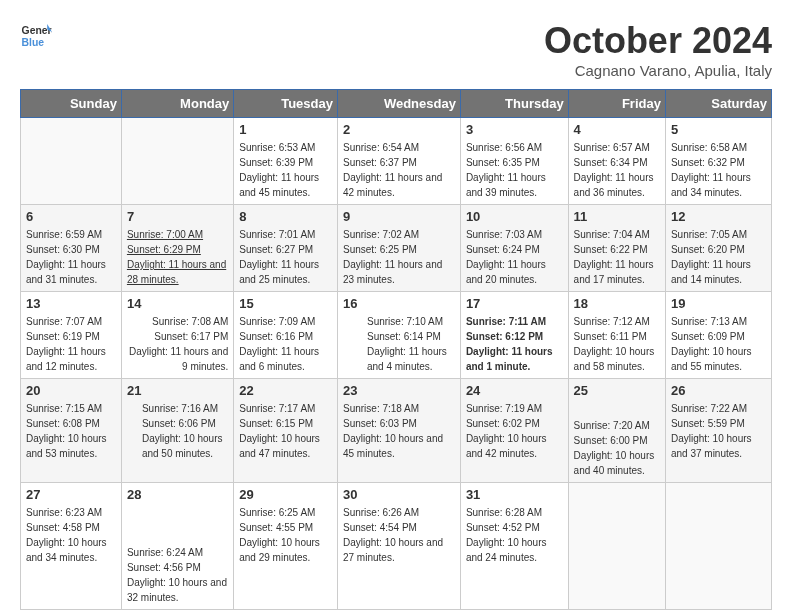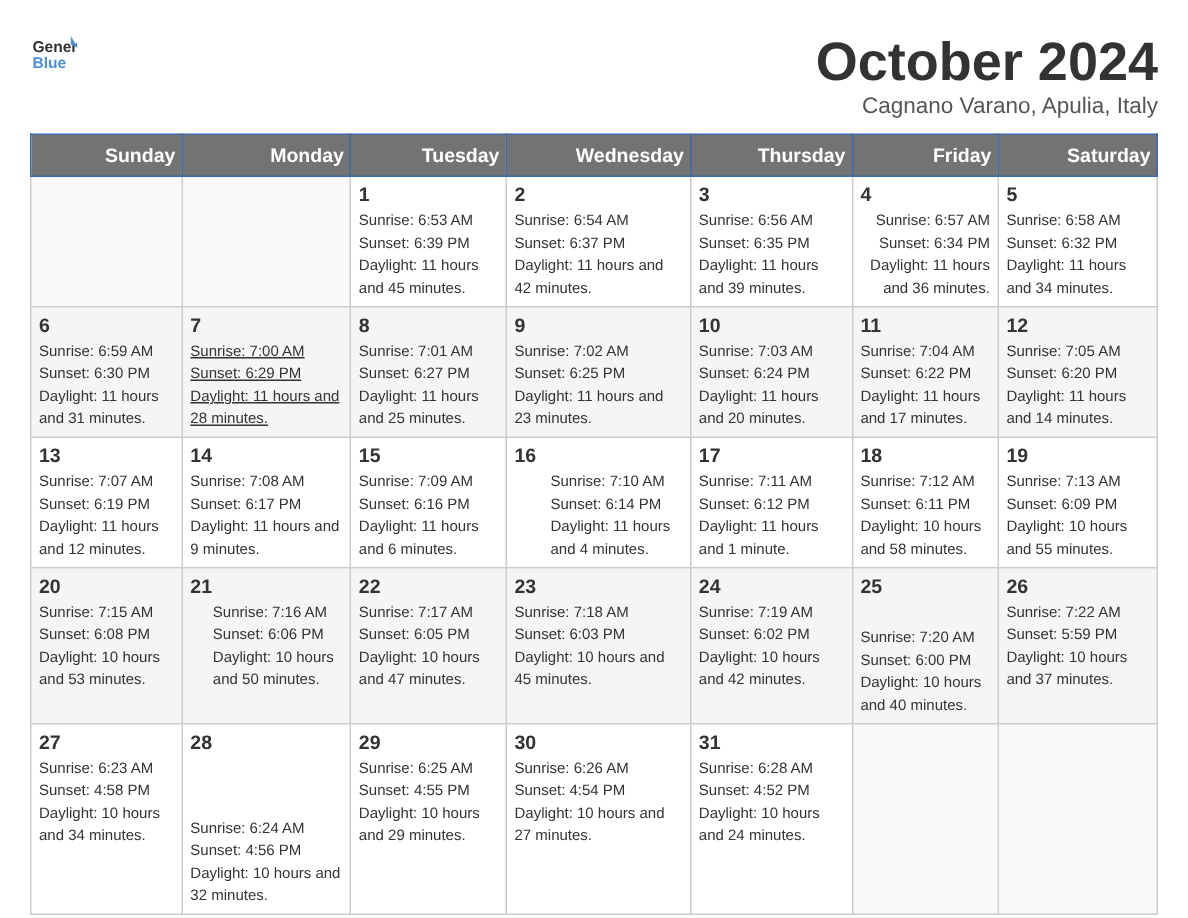--- a/index.html
+++ b/index.html
@@ -123,21 +123,21 @@
 Daylight: 11 hours and 42 minutes.</div>
         </td>
         <td>
           <span class="day-num">3</span>
           <div class="day-info" style="white-space: pre-line;">Sunrise: 6:56 AM
 Sunset: 6:35 PM
 Daylight: 11 hours and 39 minutes.</div>
         </td>
         <td>
           <span class="day-num">4</span>
-          <div class="day-info" style="white-space: pre-line; text-align: right;">Sunrise: 6:57 AM
+          <div class="day-info" style="white-space: pre-line;">Sunrise: 6:57 AM
 Sunset: 6:34 PM
 Daylight: 11 hours and 36 minutes.</div>
         </td>
         <td>
           <span class="day-num">5</span>
           <div class="day-info" style="white-space: pre-line;">Sunrise: 6:58 AM
 Sunset: 6:32 PM
 Daylight: 11 hours and 34 minutes.</div>
         </td>
       </tr>
@@ -187,39 +187,39 @@
       </tr>
       <tr>
         <td>
           <span class="day-num">13</span>
           <div class="day-info" style="white-space: pre-line;">Sunrise: 7:07 AM
 Sunset: 6:19 PM
 Daylight: 11 hours and 12 minutes.</div>
         </td>
         <td>
           <span class="day-num">14</span>
-          <div class="day-info" style="white-space: pre-line;">Sunrise: 7:08 AM
+          <div class="day-info" style="white-space: pre-line; text-align: right;">Sunrise: 7:08 AM
 Sunset: 6:17 PM
 Daylight: 11 hours and 9 minutes.</div>
         </td>
         <td>
           <span class="day-num">15</span>
           <div class="day-info" style="white-space: pre-line;">Sunrise: 7:09 AM
 Sunset: 6:16 PM
 Daylight: 11 hours and 6 minutes.</div>
         </td>
         <td>
           <span class="day-num">16</span>
           <div class="day-info" style="white-space: pre-line; margin-left: 24px;">Sunrise: 7:10 AM
 Sunset: 6:14 PM
 Daylight: 11 hours and 4 minutes.</div>
         </td>
         <td>
           <span class="day-num">17</span>
-          <div class="day-info" style="white-space: pre-line;">Sunrise: 7:11 AM
+          <div class="day-info" style="white-space: pre-line; font-weight: bold;">Sunrise: 7:11 AM
 Sunset: 6:12 PM
 Daylight: 11 hours and 1 minute.</div>
         </td>
         <td>
           <span class="day-num">18</span>
           <div class="day-info" style="white-space: pre-line;">Sunrise: 7:12 AM
 Sunset: 6:11 PM
 Daylight: 10 hours and 58 minutes.</div>
         </td>
         <td>
@@ -238,21 +238,21 @@
         </td>
         <td>
           <span class="day-num">21</span>
           <div class="day-info" style="white-space: pre-line; margin-left: 15px;">Sunrise: 7:16 AM
 Sunset: 6:06 PM
 Daylight: 10 hours and 50 minutes.</div>
         </td>
         <td>
           <span class="day-num">22</span>
           <div class="day-info" style="white-space: pre-line;">Sunrise: 7:17 AM
-Sunset: 6:05 PM
+Sunset: 6:15 PM
 Daylight: 10 hours and 47 minutes.</div>
         </td>
         <td>
           <span class="day-num">23</span>
           <div class="day-info" style="white-space: pre-line;">Sunrise: 7:18 AM
 Sunset: 6:03 PM
 Daylight: 10 hours and 45 minutes.</div>
         </td>
         <td>
           <span class="day-num">24</span>

